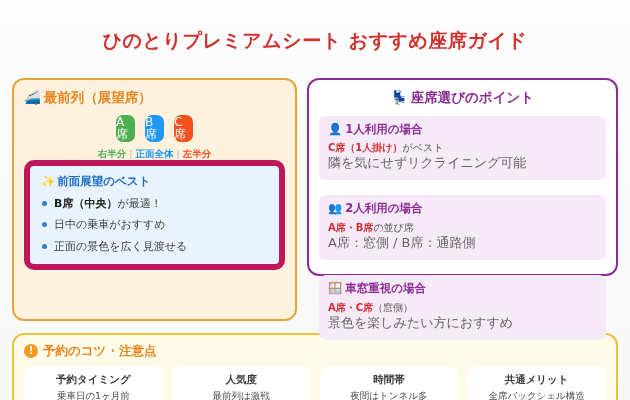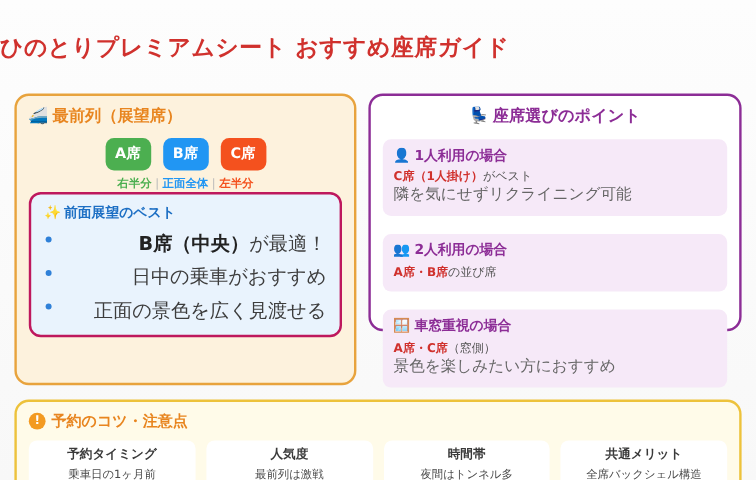--- a/index.html
+++ b/index.html
@@ -18,20 +18,21 @@
     position: relative;
     width: 630px;
     height: 400px;
     background: linear-gradient(180deg, #fdfdfd 0%, #f8f8f8 100%);
     box-sizing: border-box;
     overflow: hidden;
   }
 
   
   .page-title {
+    text-align: center;
     font-size: 19px;
     font-weight: bold;
     color: #d0312d;
     letter-spacing: 0.5px;
     padding-top: 17px;
     line-height: 1.1;
   }
 
   
   .columns {
@@ -62,65 +63,64 @@
   }
   .panel-orange-head .hicon { margin-right: 3px; }
 
   .seat-badges {
     display: flex;
     justify-content: center;
     gap: 10px;
     margin-bottom: 6px;
   }
   .seat-badge {
-    width: 38px;
+    width: 19px;
     height: 27px;
     border-radius: 7px;
     color: #ffffff;
     font-size: 12px;
-    font-weight: bold;
+    font-weight: normal;
     display: flex;
     align-items: center;
     justify-content: center;
     line-height: 1;
   }
   .seat-sub {
     text-align: center;
     font-size: 9.5px;
     font-weight: bold;
     line-height: 1.2;
     margin-bottom: 1px;
   }
   .seat-sub .sep { color: #b9b9b9; font-weight: normal; margin: 0 3px; }
 
   
   .box-blue {
-    border: 2px solid #be185d;
+    border: 6px solid #be185d;
     background: #e9f3fd;
     border-radius: 10px;
     padding: 9px 11px 10px 11px;
     box-sizing: border-box;
   }
   .box-blue-head {
     font-size: 11.5px;
     font-weight: bold;
     color: #1d6fc4;
     margin-bottom: 8px;
     line-height: 1.2;
   }
   .box-blue-head .hicon { margin-right: 2px; }
   .blue-list { list-style: none; margin: 0; padding: 0; }
   .blue-list li {
-    font-size: 16px;
+    font-size: 11px;
     line-height: 1.25;
     color: #3d3d3d;
     margin-bottom: 8px;
     padding-left: 13px;
     position: relative;
-    text-align: right;
   }
   .blue-list li:last-child { margin-bottom: 0; }
   .blue-list li::before {
     content: "";
     position: absolute;
     left: 1px;
     top: 4px;
     width: 5px;
     height: 5px;
     border-radius: 50%;
@@ -287,20 +287,21 @@
           </div>
           <div class="pitem-l1"><b>C席（1人掛け）</b><span>がベスト</span></div>
           <div class="pitem-l2">隣を気にせずリクライニング可能</div>
         </div>
 
         <div class="pitem">
           <div class="pitem-title">
             <span class="hicon">👥</span><span>2人利用の場合</span>
           </div>
           <div class="pitem-l1"><b>A席・B席</b><span>の並び席</span></div>
+          <div class="pitem-l2">A席：窓側 / B席：通路側</div>
         </div>
 
         <div class="pitem">
           <div class="pitem-title">
             <span class="hicon">🪟</span><span>車窓重視の場合</span>
           </div>
           <div class="pitem-l1"><b>A席・C席</b><span>（窓側）</span></div>
           <div class="pitem-l2">景色を楽しみたい方におすすめ</div>
         </div>
 

